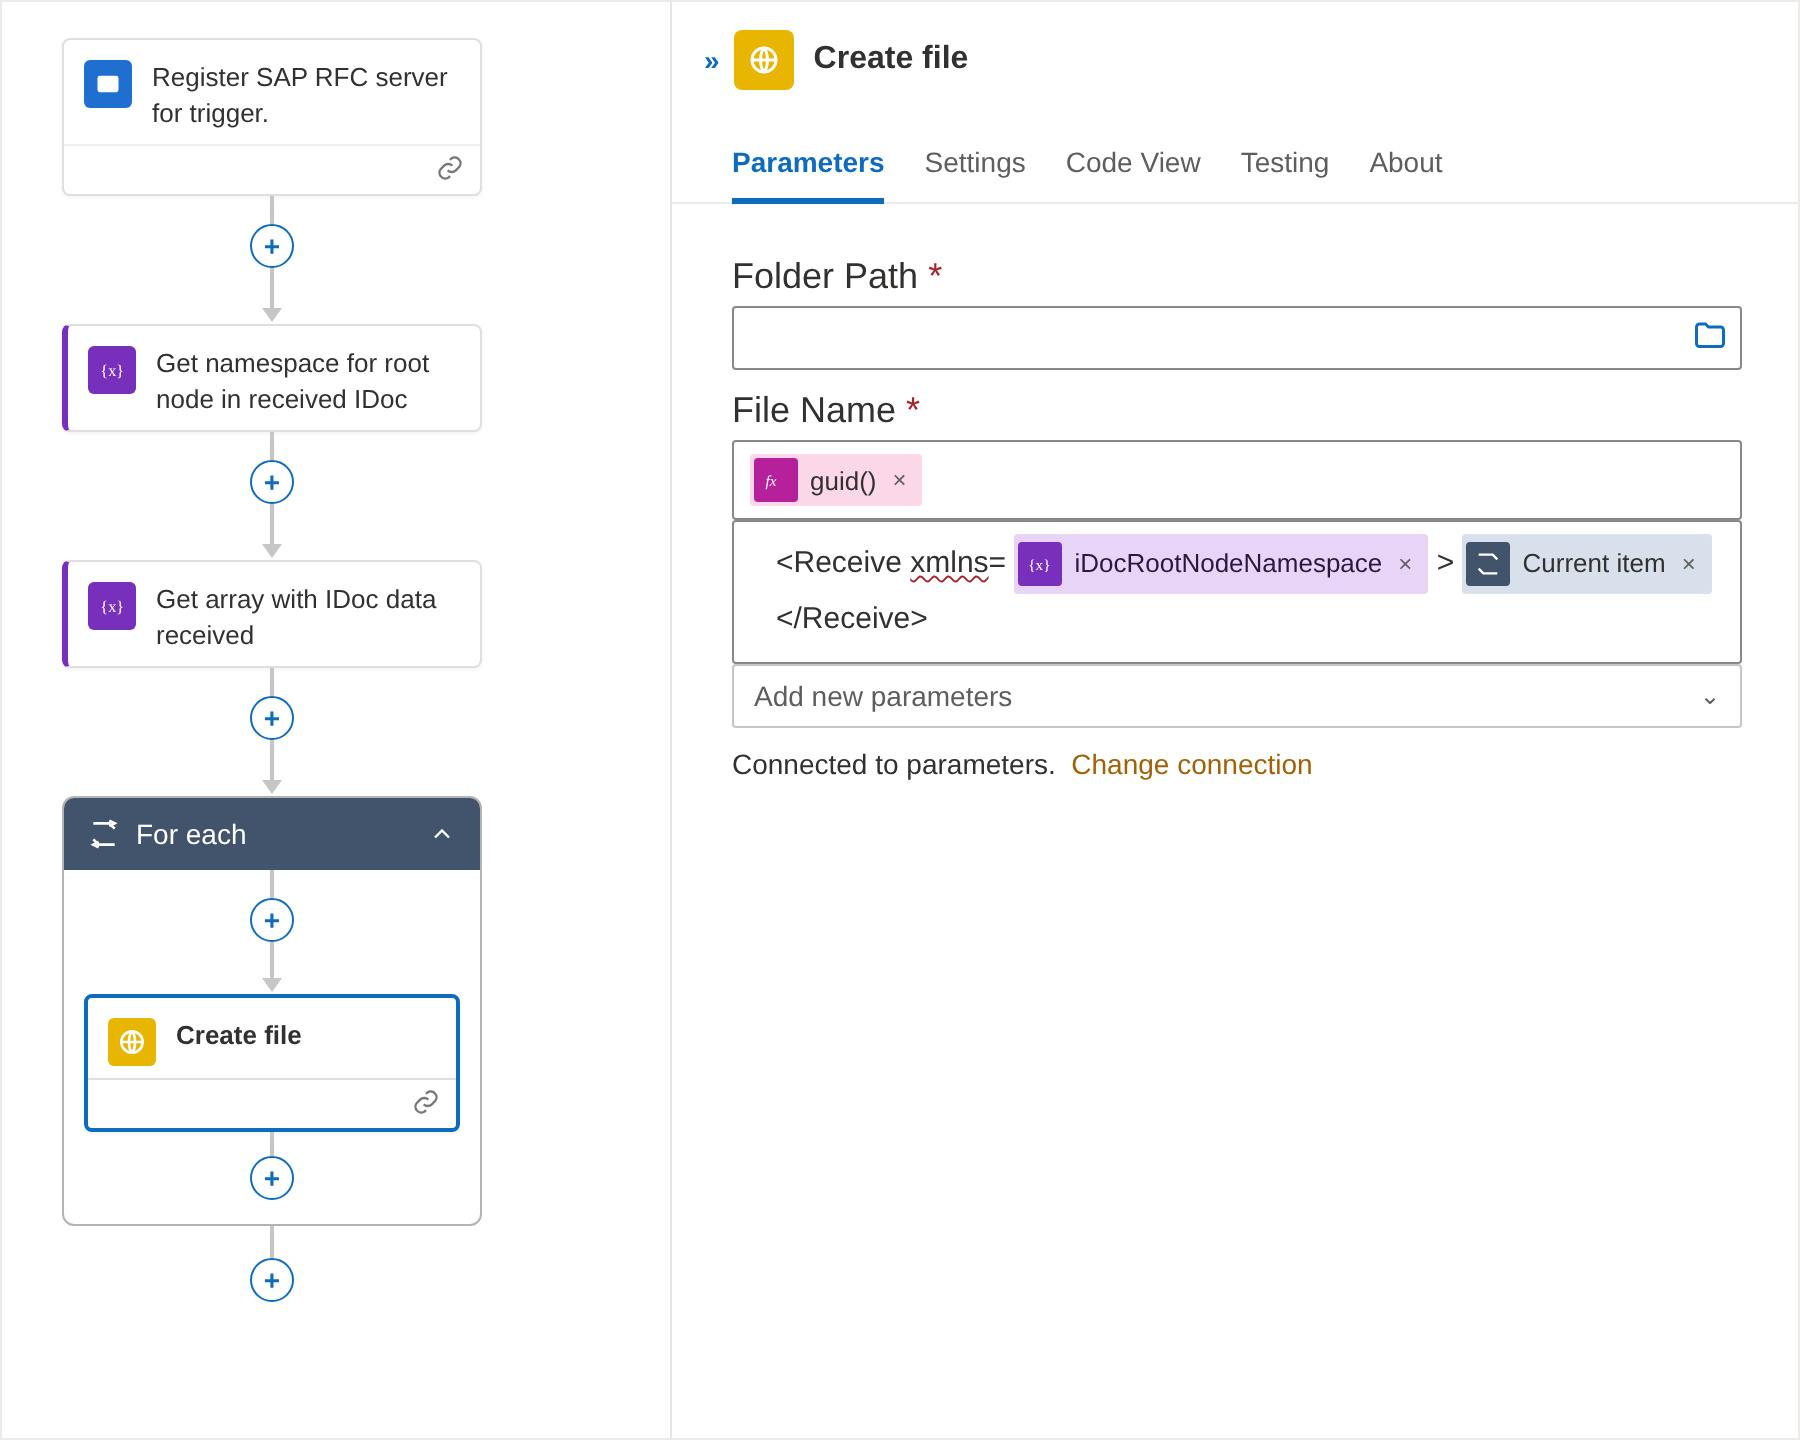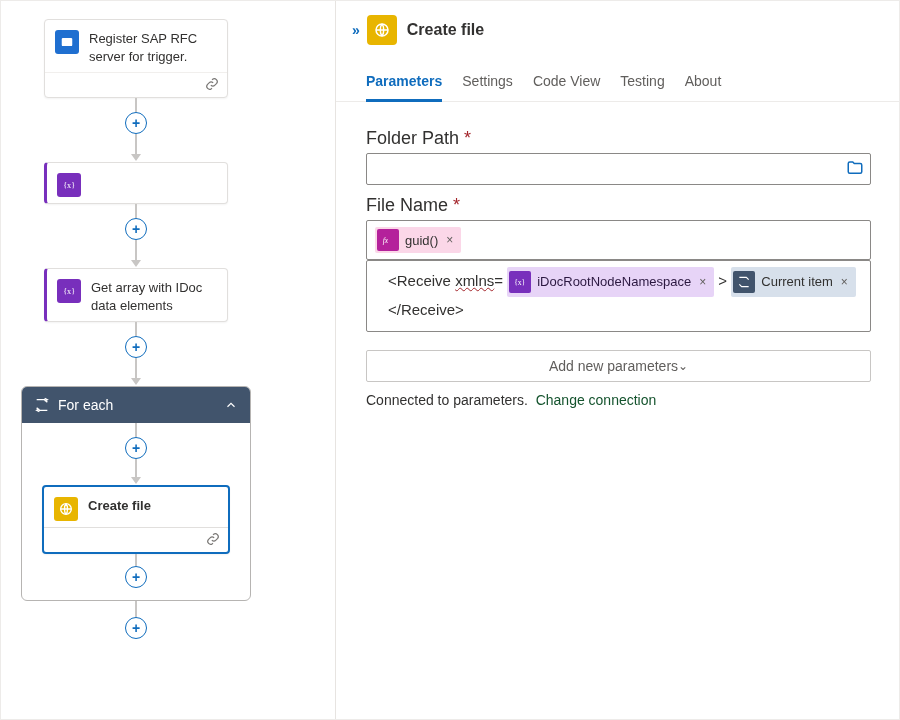--- a/index.html
+++ b/index.html
@@ -3,38 +3,38 @@
 <meta charset="utf-8">
 <style>
   * { box-sizing: border-box; }
   html,body { margin:0; padding:0; font-family: "Segoe UI", Arial, sans-serif; font-size:14px; color:#323130; background:#fff; }
   .app { display:flex; width:900px; height:720px; border:1px solid #edebe9; }
 
   
   .canvas { flex:0 0 335px; border-right:1px solid #e7e4e1; position:relative; overflow:hidden; }
   .flow-col { position:absolute; left:30px; top:18px; width:210px; display:flex; flex-direction:column; align-items:center; }
 
-  .card { width:184px; border:1px solid #e1dfdd; border-radius:4px; background:#fff; box-shadow:0 1px 2px rgba(0,0,0,0.05); }
+  .card { width:210px; border:1px solid #e1dfdd; border-radius:4px; background:#fff; box-shadow:0 1px 2px rgba(0,0,0,0.05); }
   .card .card-body { display:flex; padding:10px 10px 6px 10px; gap:10px; align-items:flex-start; }
   .card-icon { width:24px; height:24px; border-radius:3px; display:flex; align-items:center; justify-content:center; flex-shrink:0; }
   .card-icon.sap { background:#1f6fd0; }
   .card-icon.var { background:#782fbc; }
   .card-icon.file { background:#e8b500; }
   .card-title { font-size:13px; line-height:18px; }
   .card-footer { border-top:1px solid #f1efed; padding:4px 8px 6px; display:flex; justify-content:flex-end; color:#797775; }
 
   .connector { width:2px; background:transparent; display:flex; flex-direction:column; align-items:center; }
   .connector .line { width:2px; flex:1 1 auto; background:#c8c6c4; }
   .connector .short { height:14px; }
   .connector .long { height:20px; }
   .plus-btn { width:22px; height:22px; border-radius:11px; border:1px solid #0f6cbd; background:#fff; color:#0f6cbd; display:flex; align-items:center; justify-content:center; font-size:14px; font-weight:bold; cursor:pointer; }
 
   .accent-left { border-left:3px solid #782fbc; }
 
-  .foreach-container { width:230px; border:1px solid #b6b4b2; border-radius:6px; background:#fff; padding-bottom:12px; }
+  .foreach-container { width:210px; border:1px solid #b6b4b2; border-radius:6px; background:#fff; padding-bottom:12px; }
   .foreach-header { background:#41546c; color:#fff; border-radius:5px 5px 0 0; padding:10px 12px; display:flex; align-items:center; gap:8px; }
   .foreach-header .title { flex:1; font-size:14px; }
   .foreach-inner { display:flex; flex-direction:column; align-items:center; }
   .foreach-inner .card { width:188px; margin:0 auto; border:2px solid #0f6cbd; }
   .foreach-inner .card-footer { border-top:1px solid #e1dfdd; }
 
   
   svg { display:block; }
 
   
@@ -64,24 +64,24 @@
   .token.pink .tok-ico { background:#b4219b; }  
   .token.navy { background:#d7e0eb; }
   .token.navy .tok-ico { background:#41546c; }
   .token .x { font-size:12px; color:#605e5c; cursor:pointer; padding:0 2px; }
 
   .content-box { border:1px solid #8a8886; border-radius:2px; padding:6px 8px 8px 21px; font-size:15px; line-height:26px; }
   .content-box .inline-tokens { display:inline-flex; align-items:center; gap:6px; vertical-align:middle; }
   .xml-text { font-family: inherit; }
   .underline-wavy { text-decoration: underline wavy #a4262c; text-decoration-thickness:1px; }
 
-  .addparams { margin-top:18px; border:1px solid #c8c6c4; border-radius:2px; padding:7px 10px; color:#605e5c; display:flex; justify-content:center; align-items:center; cursor:pointer; }
+  .addparams { border:1px solid #c8c6c4; border-radius:2px; padding:7px 10px; color:#605e5c; display:flex; justify-content:space-between; align-items:center; cursor:pointer; }
 
   .connection-line { margin-top:10px; font-size:14px; color:#323130; }
-  .connection-line a { color:#14532d; text-decoration:none; cursor:pointer; }
+  .connection-line a { color:#a16207; text-decoration:none; cursor:pointer; }
 
   .chev-down { font-size:12px; color:#605e5c; }
 </style>
 </head>
 <body>
 
 <div class="app">
 
   <div class="canvas">
     <div class="flow-col">
@@ -114,40 +114,41 @@
           </svg>
       </div>
 
       <div class="card accent-left">
         <div class="card-body">
           <div class="card-icon var">
             <svg width="14" height="14" viewBox="0 0 24 24" fill="#fff">
                 <text x="2" y="17" font-size="14" font-family="Consolas">{x}</text>
               </svg>
           </div>
+          <div class="card-title">Get namespace for root node in received IDoc</div>
         </div>
       </div>
 
       <div class="connector">
           <div class="line short"></div>
           <div class="plus-btn">+</div>
           <div class="line long"></div>
         <svg width="10" height="8">
             <polygon points="0,0 10,0 5,7" fill="#c8c6c4"></polygon>
           </svg>
       </div>
 
       <div class="card accent-left">
         <div class="card-body">
           <div class="card-icon var">
             <svg width="14" height="14" viewBox="0 0 24 24" fill="#fff">
                 <text x="2" y="17" font-size="14" font-family="Consolas">{x}</text>
               </svg>
           </div>
-          <div class="card-title">Get array with IDoc data elements</div>
+          <div class="card-title">Get array with IDoc data received</div>
         </div>
       </div>
 
       <div class="connector">
           <div class="line short"></div>
           <div class="plus-btn">+</div>
           <div class="line long"></div>
         <svg width="10" height="8">
             <polygon points="0,0 10,0 5,7" fill="#c8c6c4"></polygon>
           </svg>

